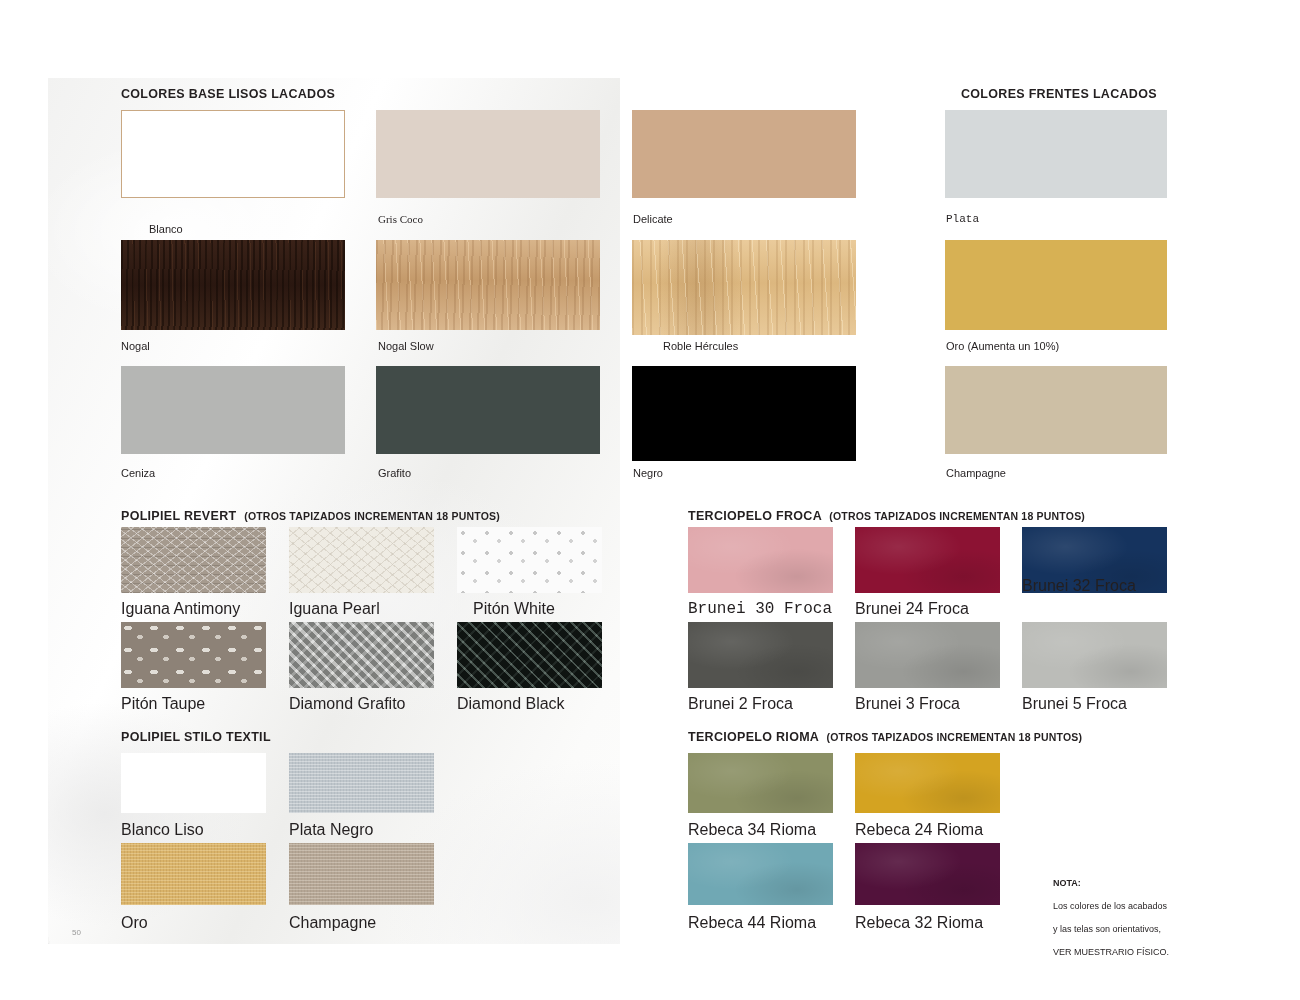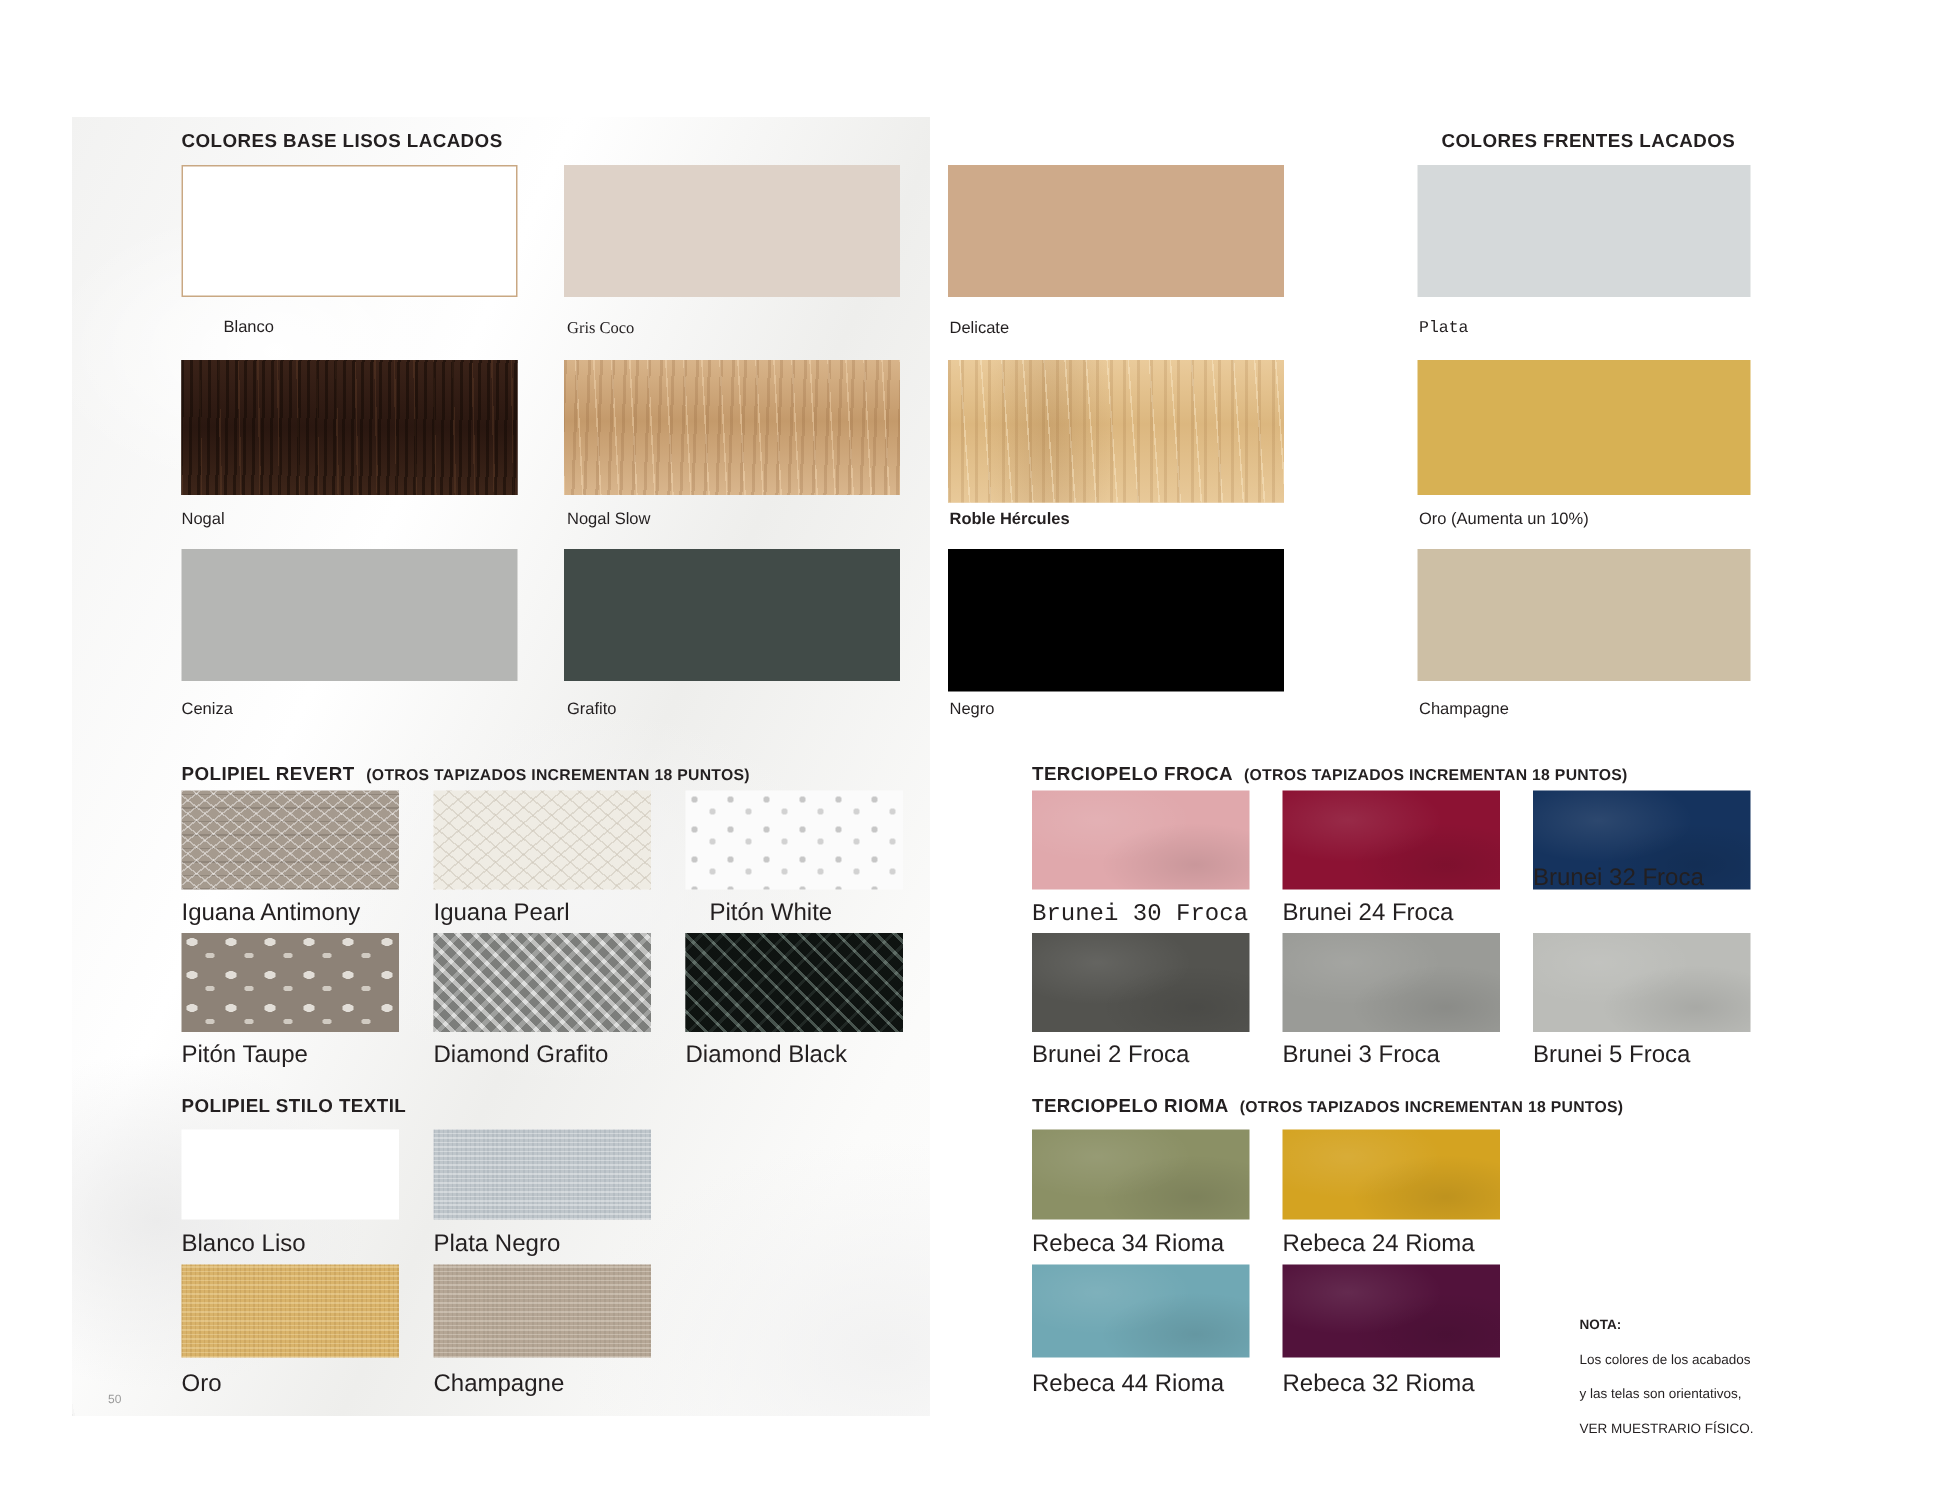--- a/index.html
+++ b/index.html
@@ -166,21 +166,21 @@
 <div id="page"></div>
 <div id="whitecover"></div>
 
 <div class="sec-title" style="left:121px;top:87px;">
   <span>COLORES BASE LISOS LACADOS</span>
 </div>
 
 <div class="swatch" style="left:121px;top:110px;width:224px;height:88px;">
   <div class="box" style="background:#ffffff;border:1px solid #c9a883;"></div>
 </div>
-<div class="cap" style="left:121px;top:212px;padding-left:28px;">Blanco</div>
+<div class="cap" style="left:121px;top:223px;padding-left:28px;">Blanco</div>
 
 <div class="swatch" style="left:376px;top:110px;width:224px;height:88px;">
   <div class="box" style="background:#ded2c8;"></div>
 </div>
 <div class="cap" style="left:378px;top:213px;font-family:Liberation Serif, serif;">Gris Coco</div>
 
 <div class="swatch" style="left:632px;top:110px;width:224px;height:88px;">
   <div class="box tx-wood-delicate"></div>
 </div>
 <div class="cap" style="left:633px;top:213px;">Delicate</div>
@@ -191,21 +191,21 @@
 <div class="cap" style="left:121px;top:340px;">Nogal</div>
 
 <div class="swatch" style="left:376px;top:240px;width:224px;height:90px;">
   <div class="box tx-wood-slow"></div>
 </div>
 <div class="cap" style="left:378px;top:340px;">Nogal Slow</div>
 
 <div class="swatch" style="left:632px;top:240px;width:224px;height:95px;">
   <div class="box tx-wood-hercules"></div>
 </div>
-<div class="cap" style="left:633px;top:340px;font-weight:bold;">Roble Hércules</div>
+<div class="cap" style="left:663px;top:340px;">Roble Hércules</div>
 
 <div class="swatch" style="left:121px;top:366px;width:224px;height:88px;">
   <div class="box" style="background:#b5b6b4;"></div>
 </div>
 <div class="cap" style="left:121px;top:467px;">Ceniza</div>
 
 <div class="swatch" style="left:376px;top:366px;width:224px;height:88px;">
   <div class="box" style="background:#414b48;"></div>
 </div>
 <div class="cap" style="left:378px;top:467px;">Grafito</div>

